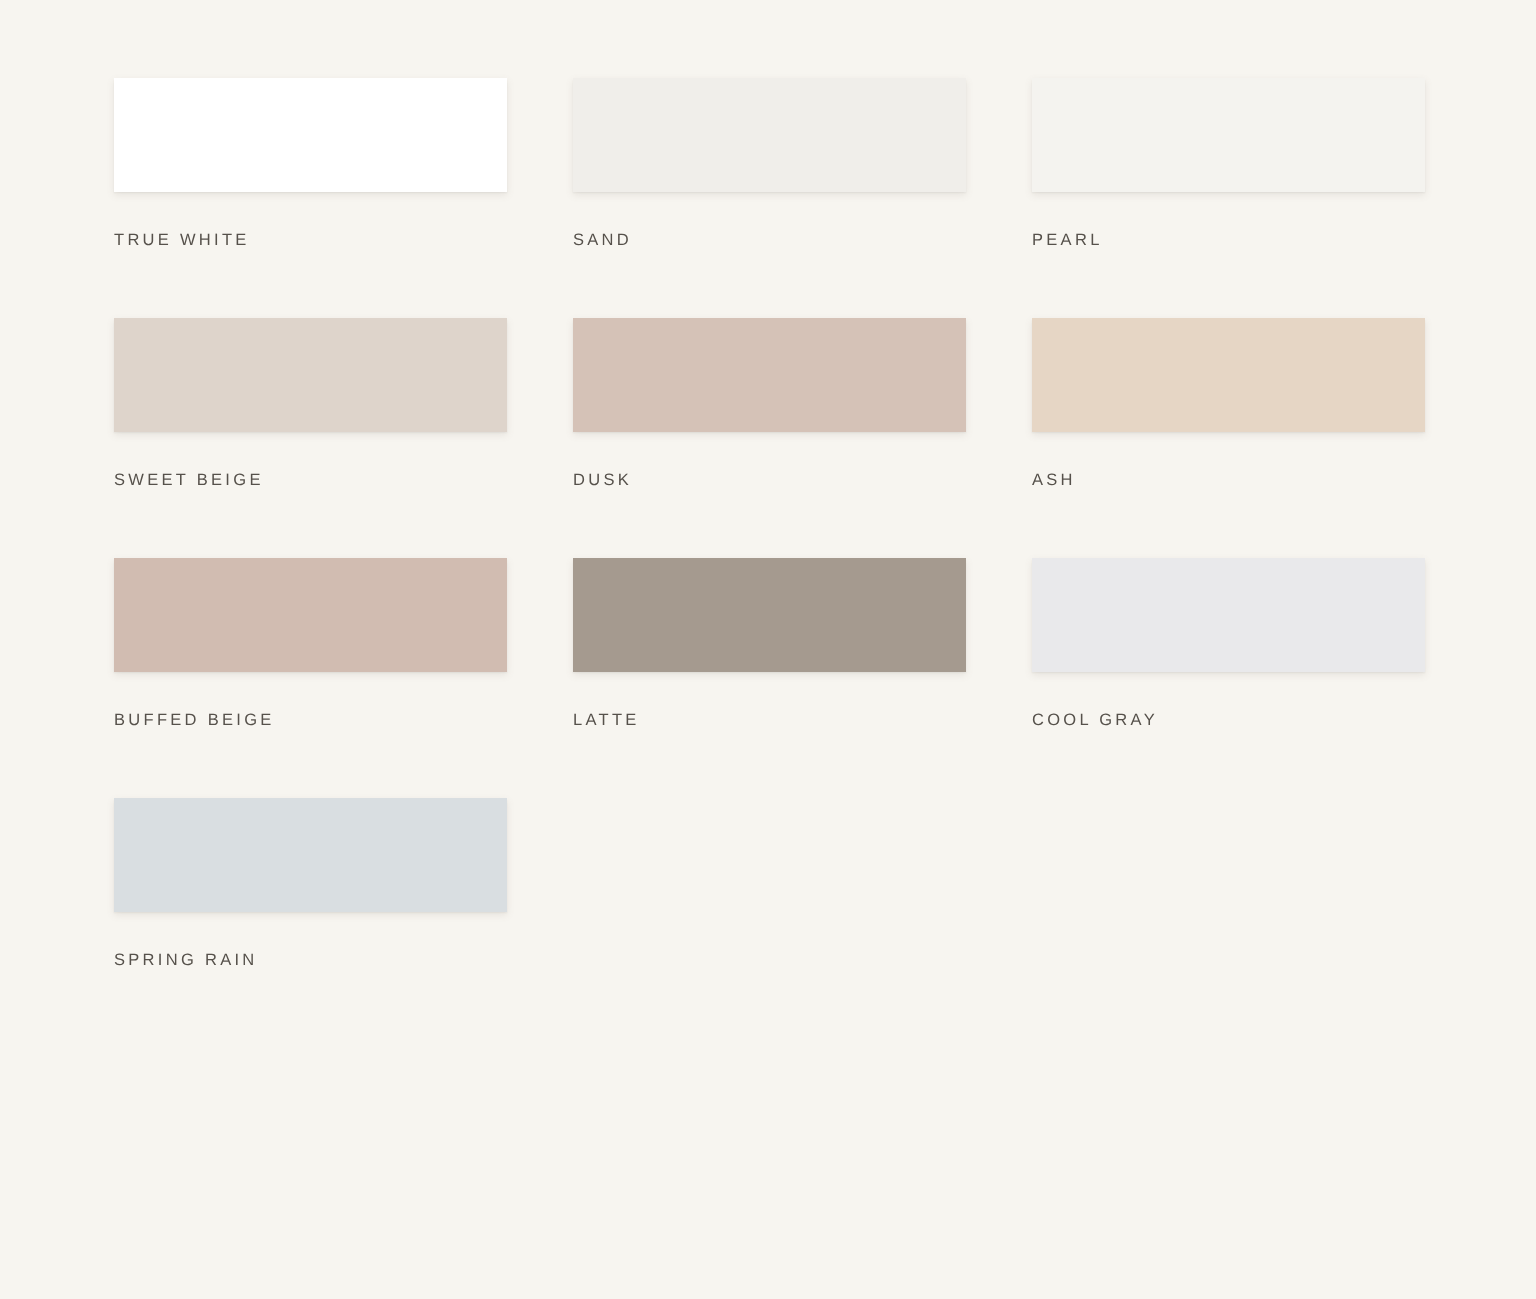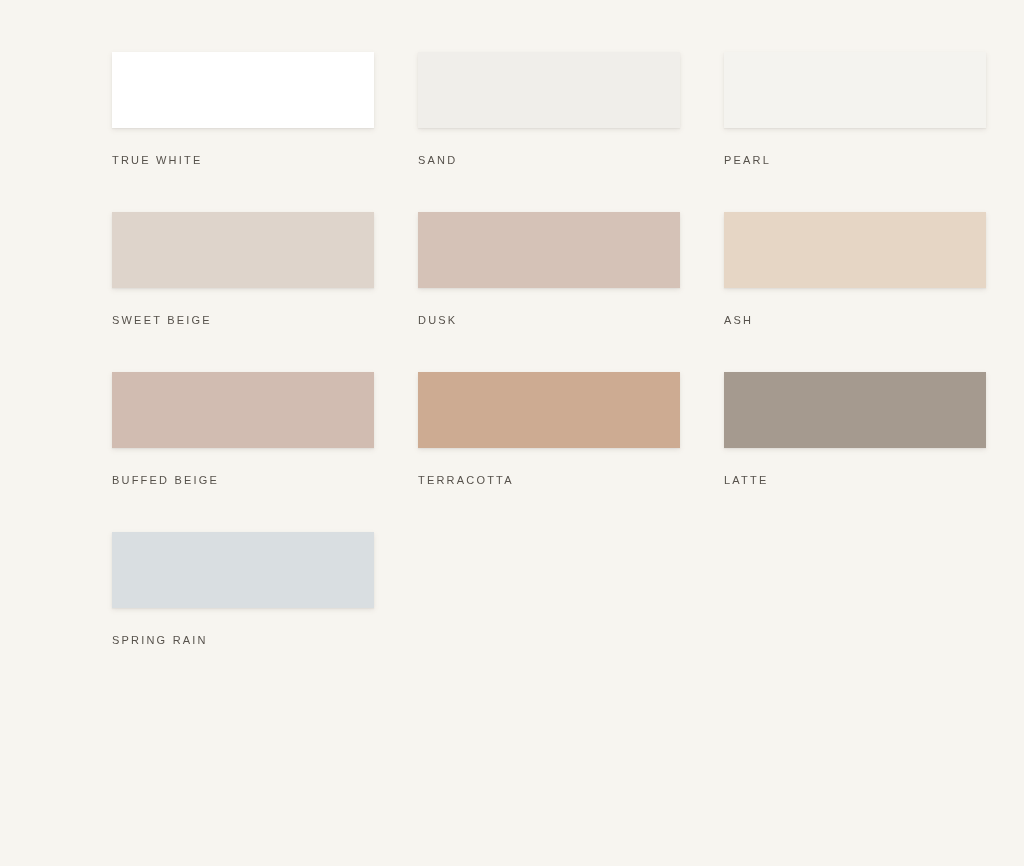--- a/index.html
+++ b/index.html
@@ -12,21 +12,21 @@
     background: #f7f5f0;
     font-family: "Liberation Sans", sans-serif;
     overflow: hidden;
   }
 
   .palette-page {
     width: 1024px;
     height: 866px;
     background: #f7f5f0;
     box-sizing: border-box;
-    padding: 52px 76px 0 112px;
+    padding: 52px 76px 0 76px;
   }
 
   .swatch-grid {
     display: grid;
     grid-template-columns: repeat(3, 262px);
     column-gap: 44px;
     row-gap: 0;
     align-content: start;
   }
 
@@ -81,25 +81,25 @@
       </div>
       <div class="swatch-cell">
         <div class="swatch-chip" style="background: rgb(230, 214, 197);"></div>
         <div class="swatch-label">ASH</div>
       </div>
       <div class="swatch-cell">
         <div class="swatch-chip" style="background: rgb(209, 188, 177);"></div>
         <div class="swatch-label">BUFFED BEIGE</div>
       </div>
       <div class="swatch-cell">
-        <div class="swatch-chip" style="background: rgb(205, 171, 146);"></div>
-        <div class="swatch-label">TERRACOTTA</div>
+        <div class="swatch-chip" style="background: rgb(165, 154, 143);"></div>
+        <div class="swatch-label">LATTE</div>
       </div>
       <div class="swatch-cell">
-        <div class="swatch-chip" style="background: rgb(165, 154, 143);"></div>
-        <div class="swatch-label">LATTE</div>
+        <div class="swatch-chip" style="background: rgb(233, 233, 235);"></div>
+        <div class="swatch-label">COOL GRAY</div>
       </div>
       <div class="swatch-cell">
         <div class="swatch-chip" style="background: rgb(217, 222, 225);"></div>
         <div class="swatch-label">SPRING RAIN</div>
       </div>
     </div>
 </div>
 
 </body></html>

